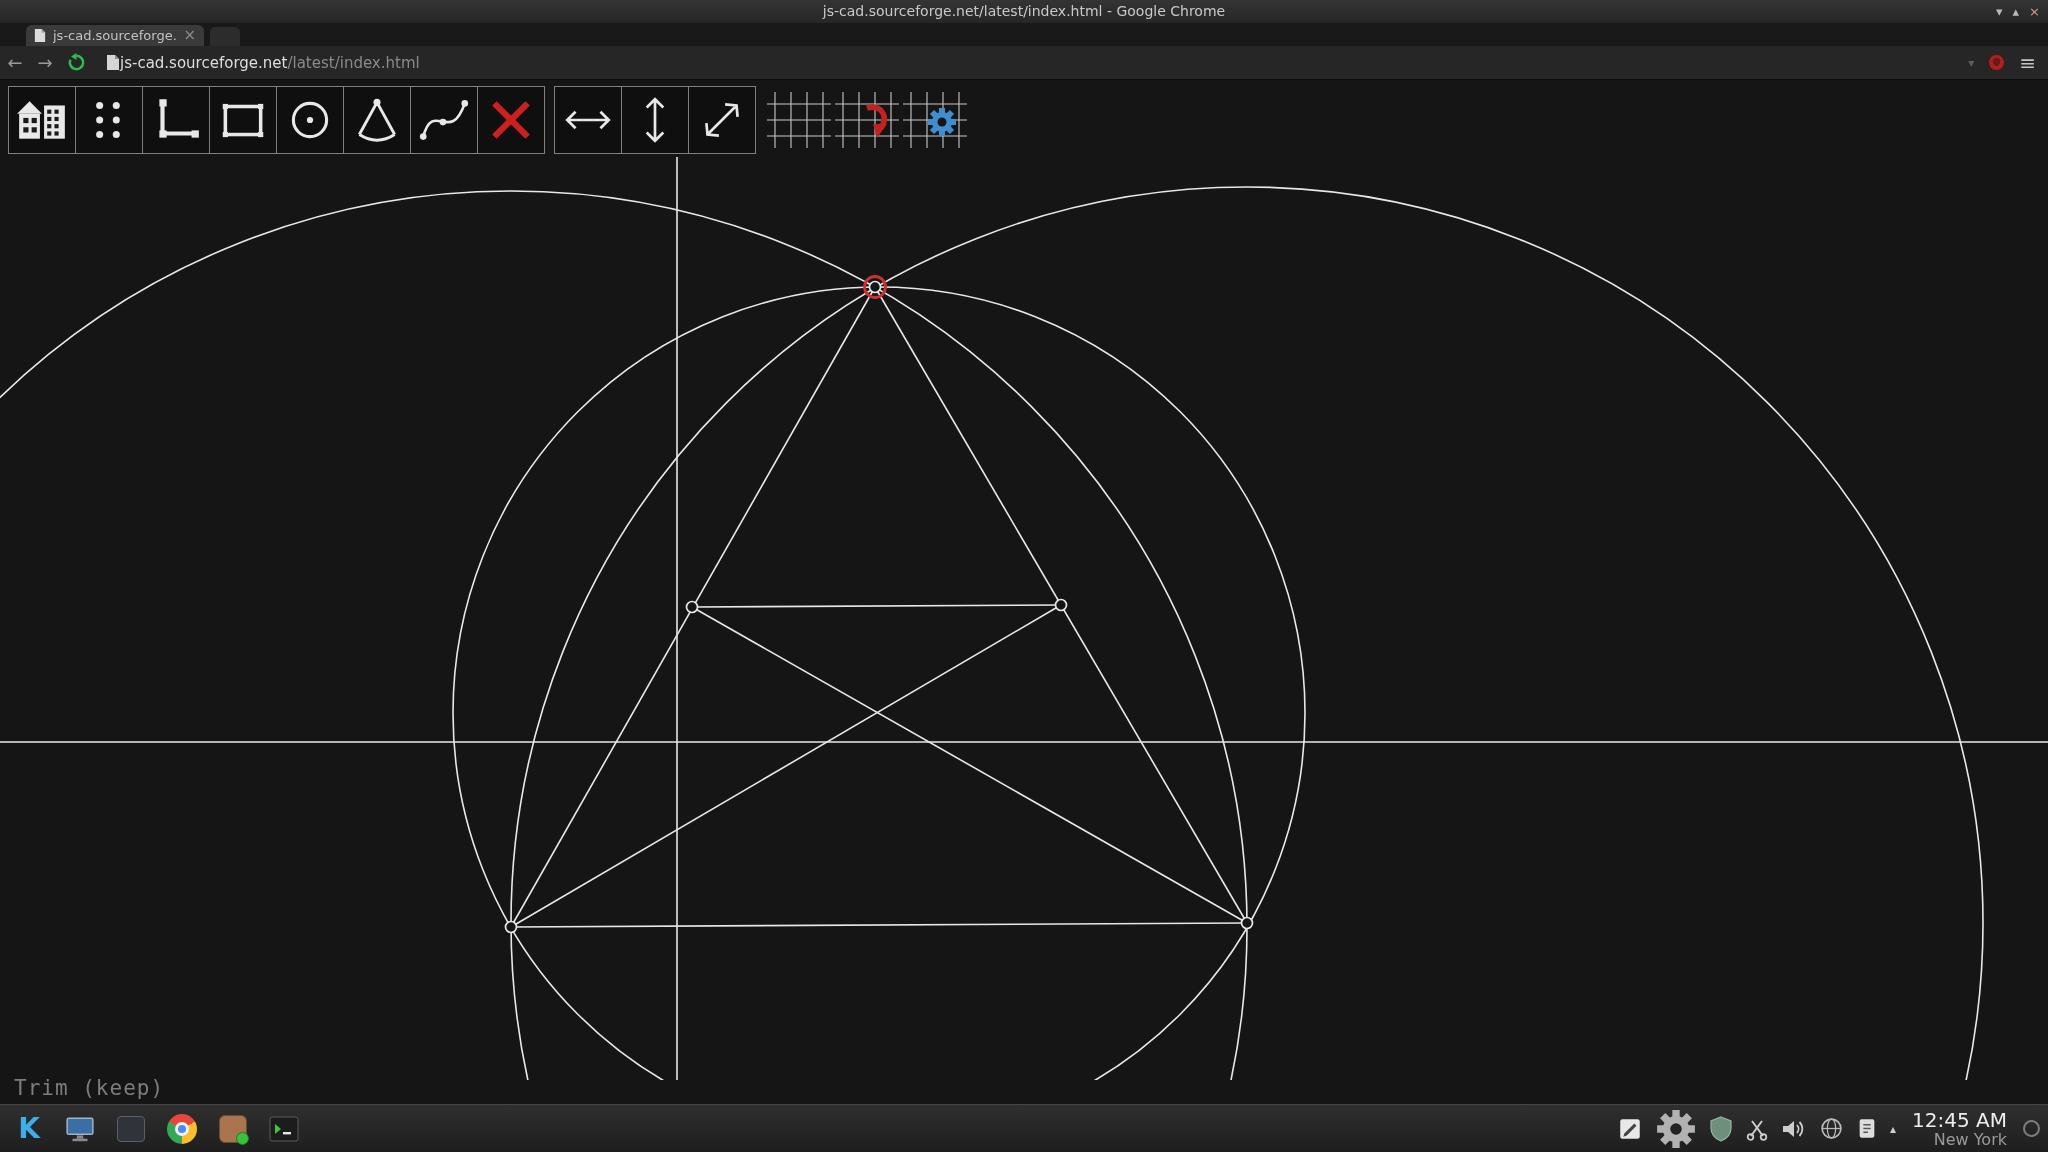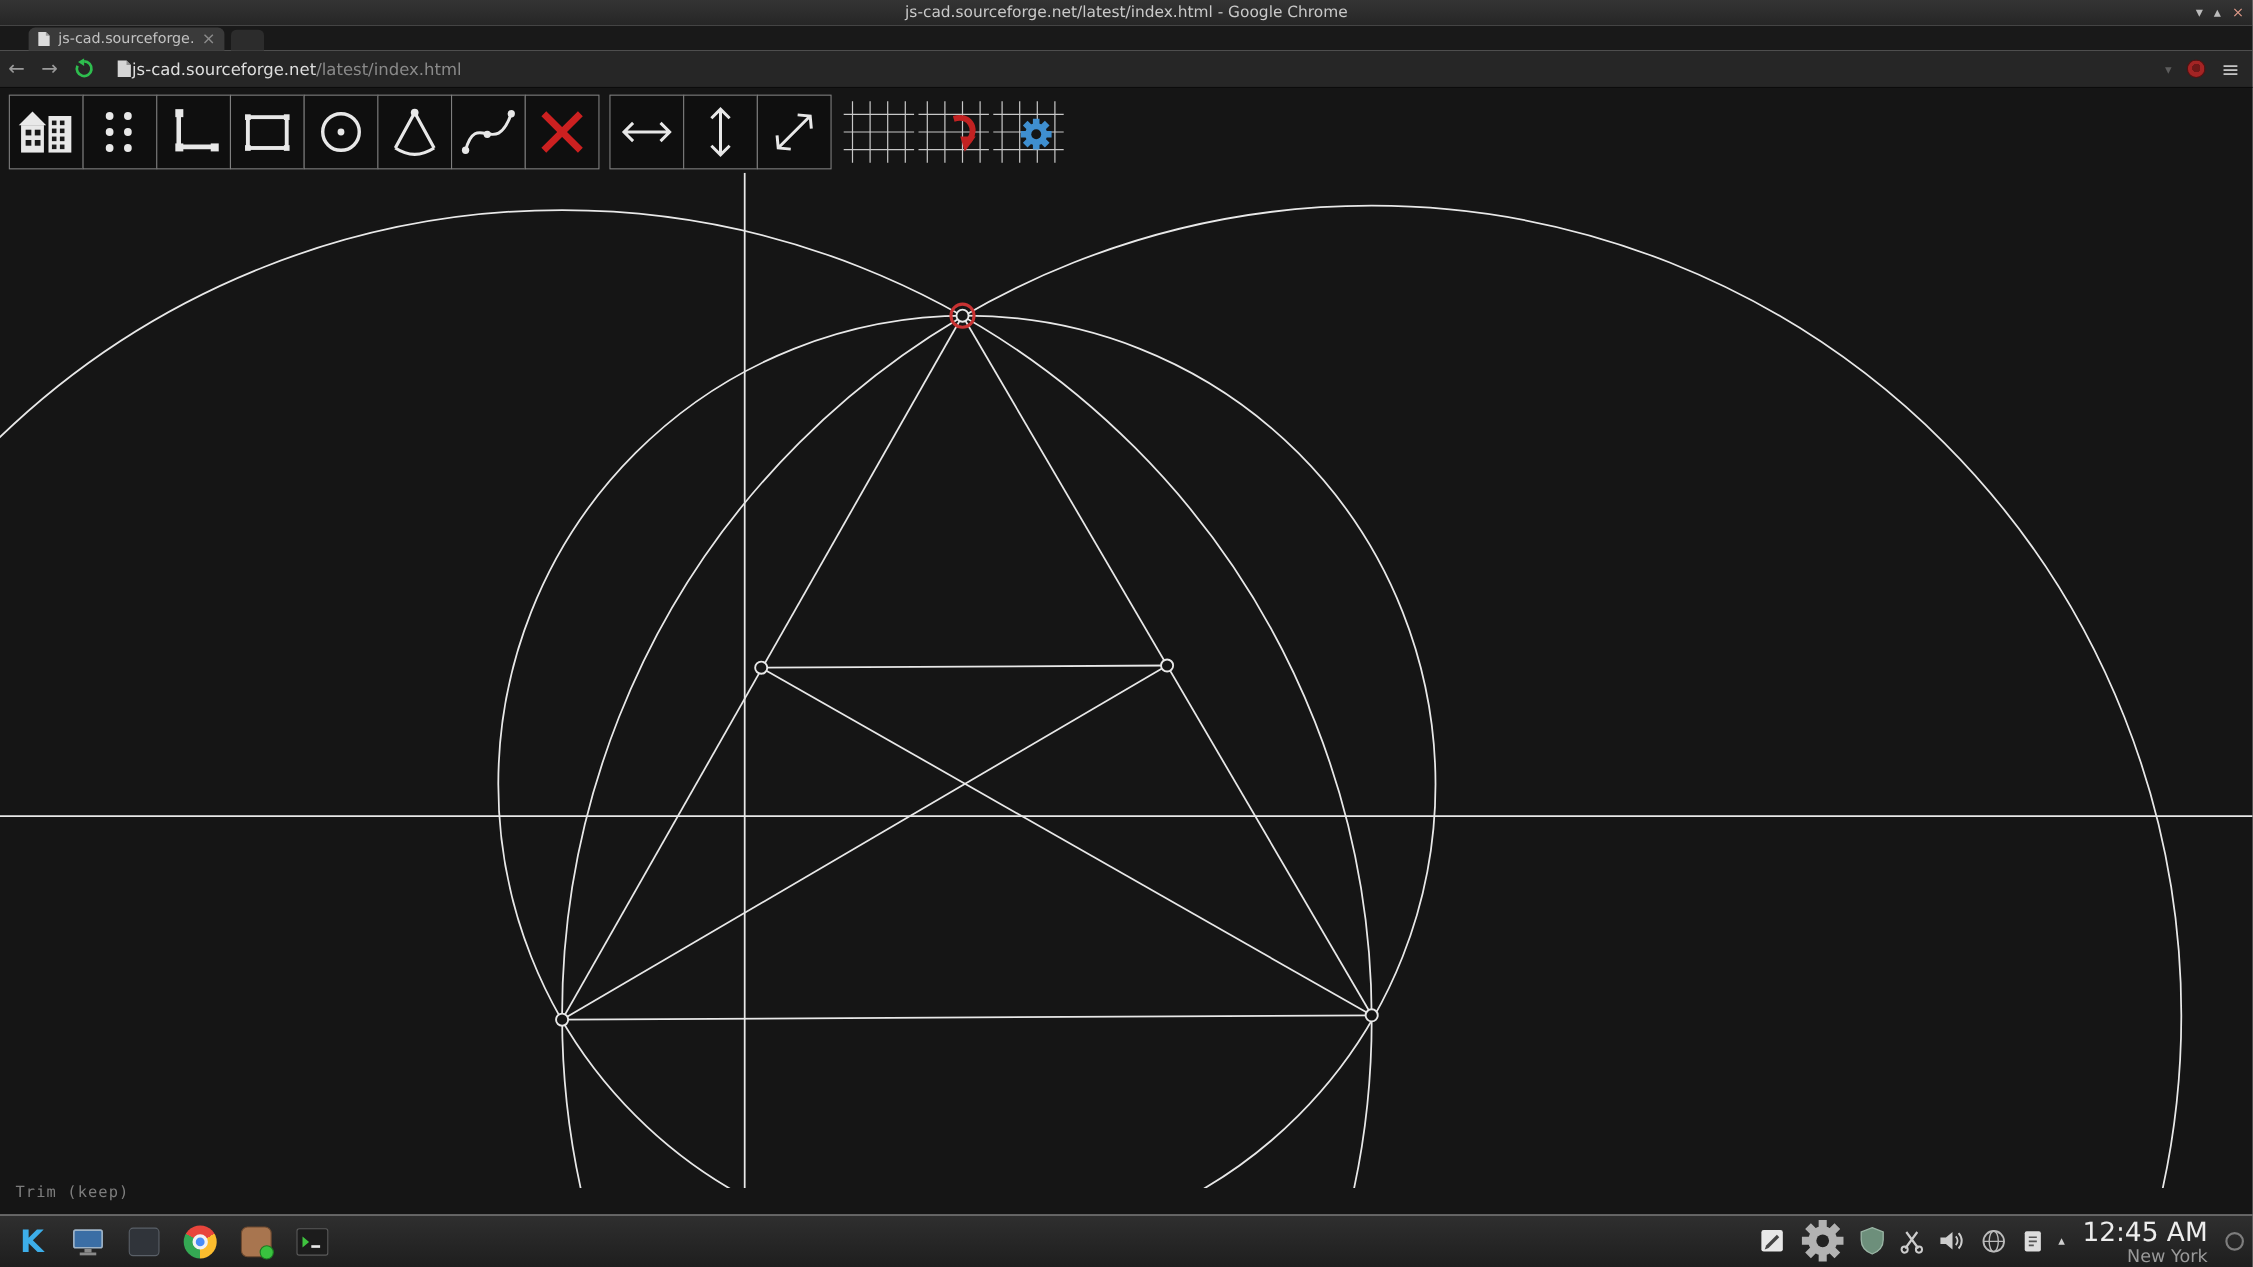--- a/index.html
+++ b/index.html
@@ -45,21 +45,21 @@
   .tb-btn { width:68px; height:68px; background:#0f0f0f; border:1px solid #7f7f7f; margin-right:-1px;
     display:flex; align-items:center; justify-content:center; }
   .tb-group.noborder .tb-btn { border:none; background:transparent; margin-right:0; }
   .tb-btn svg { display:block; }
 
   #cad-svg { position:absolute; top:77px; left:0; }
   .cad-stroke { fill:none; stroke:#e8e8e8; stroke-width:1.6; }
   .cad-marker { fill:#151515; stroke:#e8e8e8; stroke-width:1.7; }
   .cad-highlight { fill:none; stroke:#c83232; stroke-width:2.8; }
 
-  #status-text { position:absolute; left:14px; top:996px; color:#7d7d7d; font-size:14px;
+  #status-text { position:absolute; left:14px; top:996px; color:#7d7d7d; font-size:21px;
     font-family:"DejaVu Sans Mono", monospace; letter-spacing:1px; }
 
   
   #taskbar { position:absolute; bottom:0; left:0; width:2048px; height:48px;
     background:linear-gradient(#2f2f2f,#1e1e1e); border-top:1px solid #454545;
     display:flex; align-items:center; }
   #tb-left { display:flex; align-items:center; gap:9px; margin-left:8px; }
   .task-icon { width:42px; height:40px; display:flex; align-items:center; justify-content:center; }
   #kde-k { color:#3daee9; font-size:28px; font-weight:bold; }
   #chrome-ball { width:30px; height:30px; border-radius:50%; position:relative;
@@ -68,21 +68,21 @@
     background:#4a8cf7; border:3px solid #f2f2f2; }
   #util-ball { width:28px; height:28px; border-radius:6px; background:#a8754f; border:1px solid #6e4a30; position:relative; }
   #util-ball::after { content:""; position:absolute; right:-3px; bottom:-3px; width:11px; height:11px;
     border-radius:50%; background:#39c23f; border:1px solid #1d7a22; }
   #fm-box { width:28px; height:26px; background:#30343a; border:1px solid #5a6068; border-radius:4px; }
 
   #tb-right { margin-left:auto; display:flex; align-items:center; gap:12px; margin-right:8px; }
   .tray-icon { display:flex; align-items:center; justify-content:center; }
   #tray-expander { color:#cfcfcf; font-size:12px; }
   #clock { text-align:right; line-height:1.1; margin-left:4px; }
-  #clock-time { color:#ededed; font-size:24px; }
+  #clock-time { color:#ededed; font-size:20px; }
   #clock-tz { color:#9a9a9a; font-size:16px; }
   #show-desktop { width:17px; height:17px; border:2px solid #7d7d7d; border-radius:50%; margin-left:4px; }
 </style>
 </head>
 <body>
 
 <div id="screen">
 
   <div id="titlebar">
     <span>js-cad.sourceforge.net/latest/index.html - Google Chrome</span>

